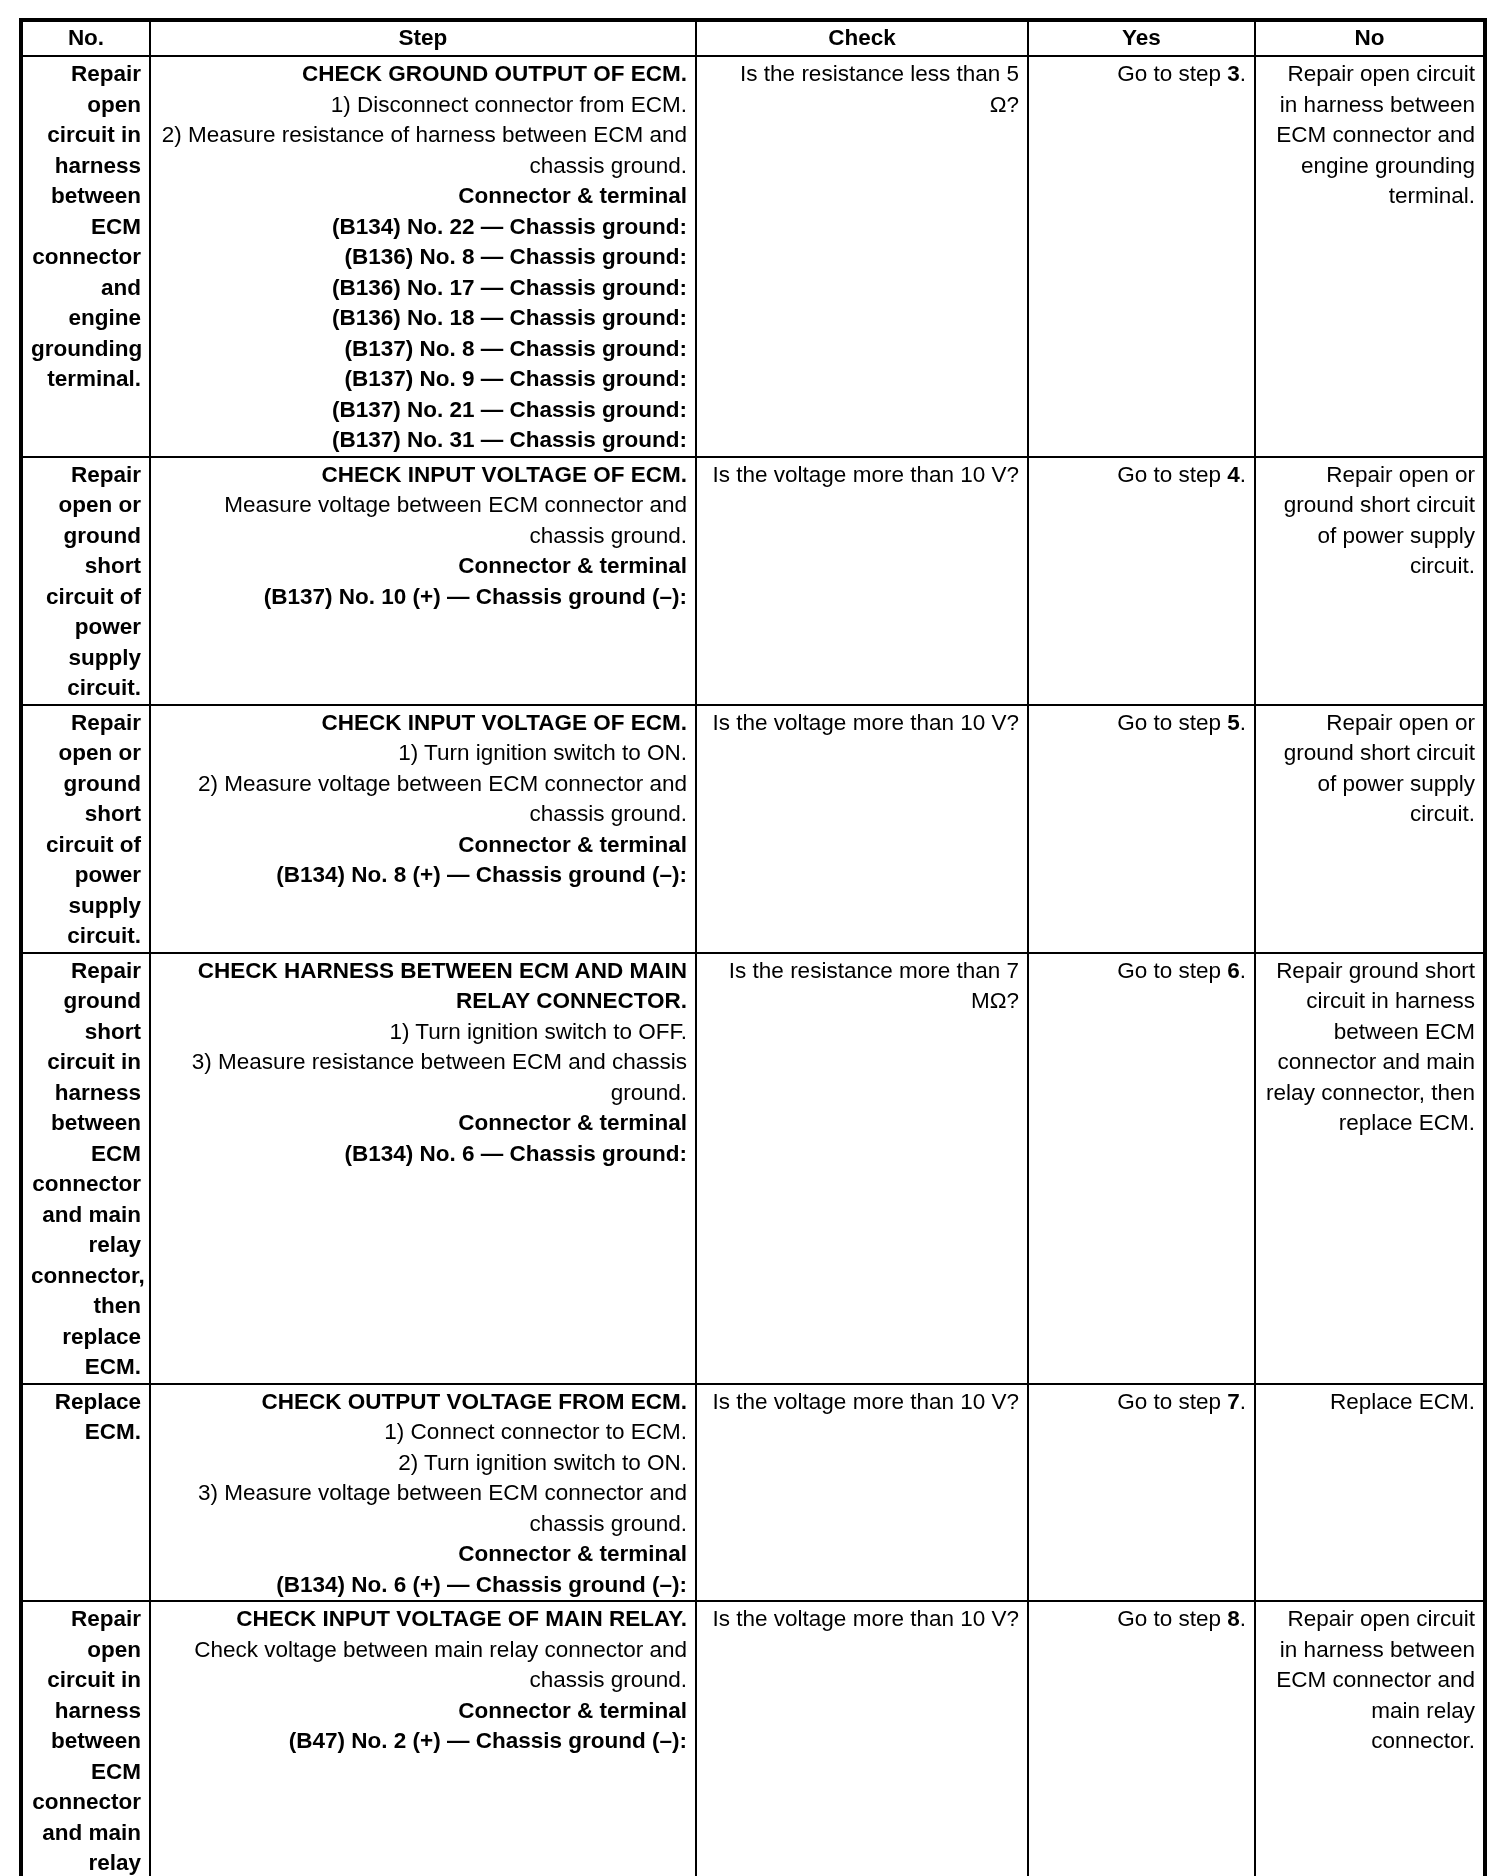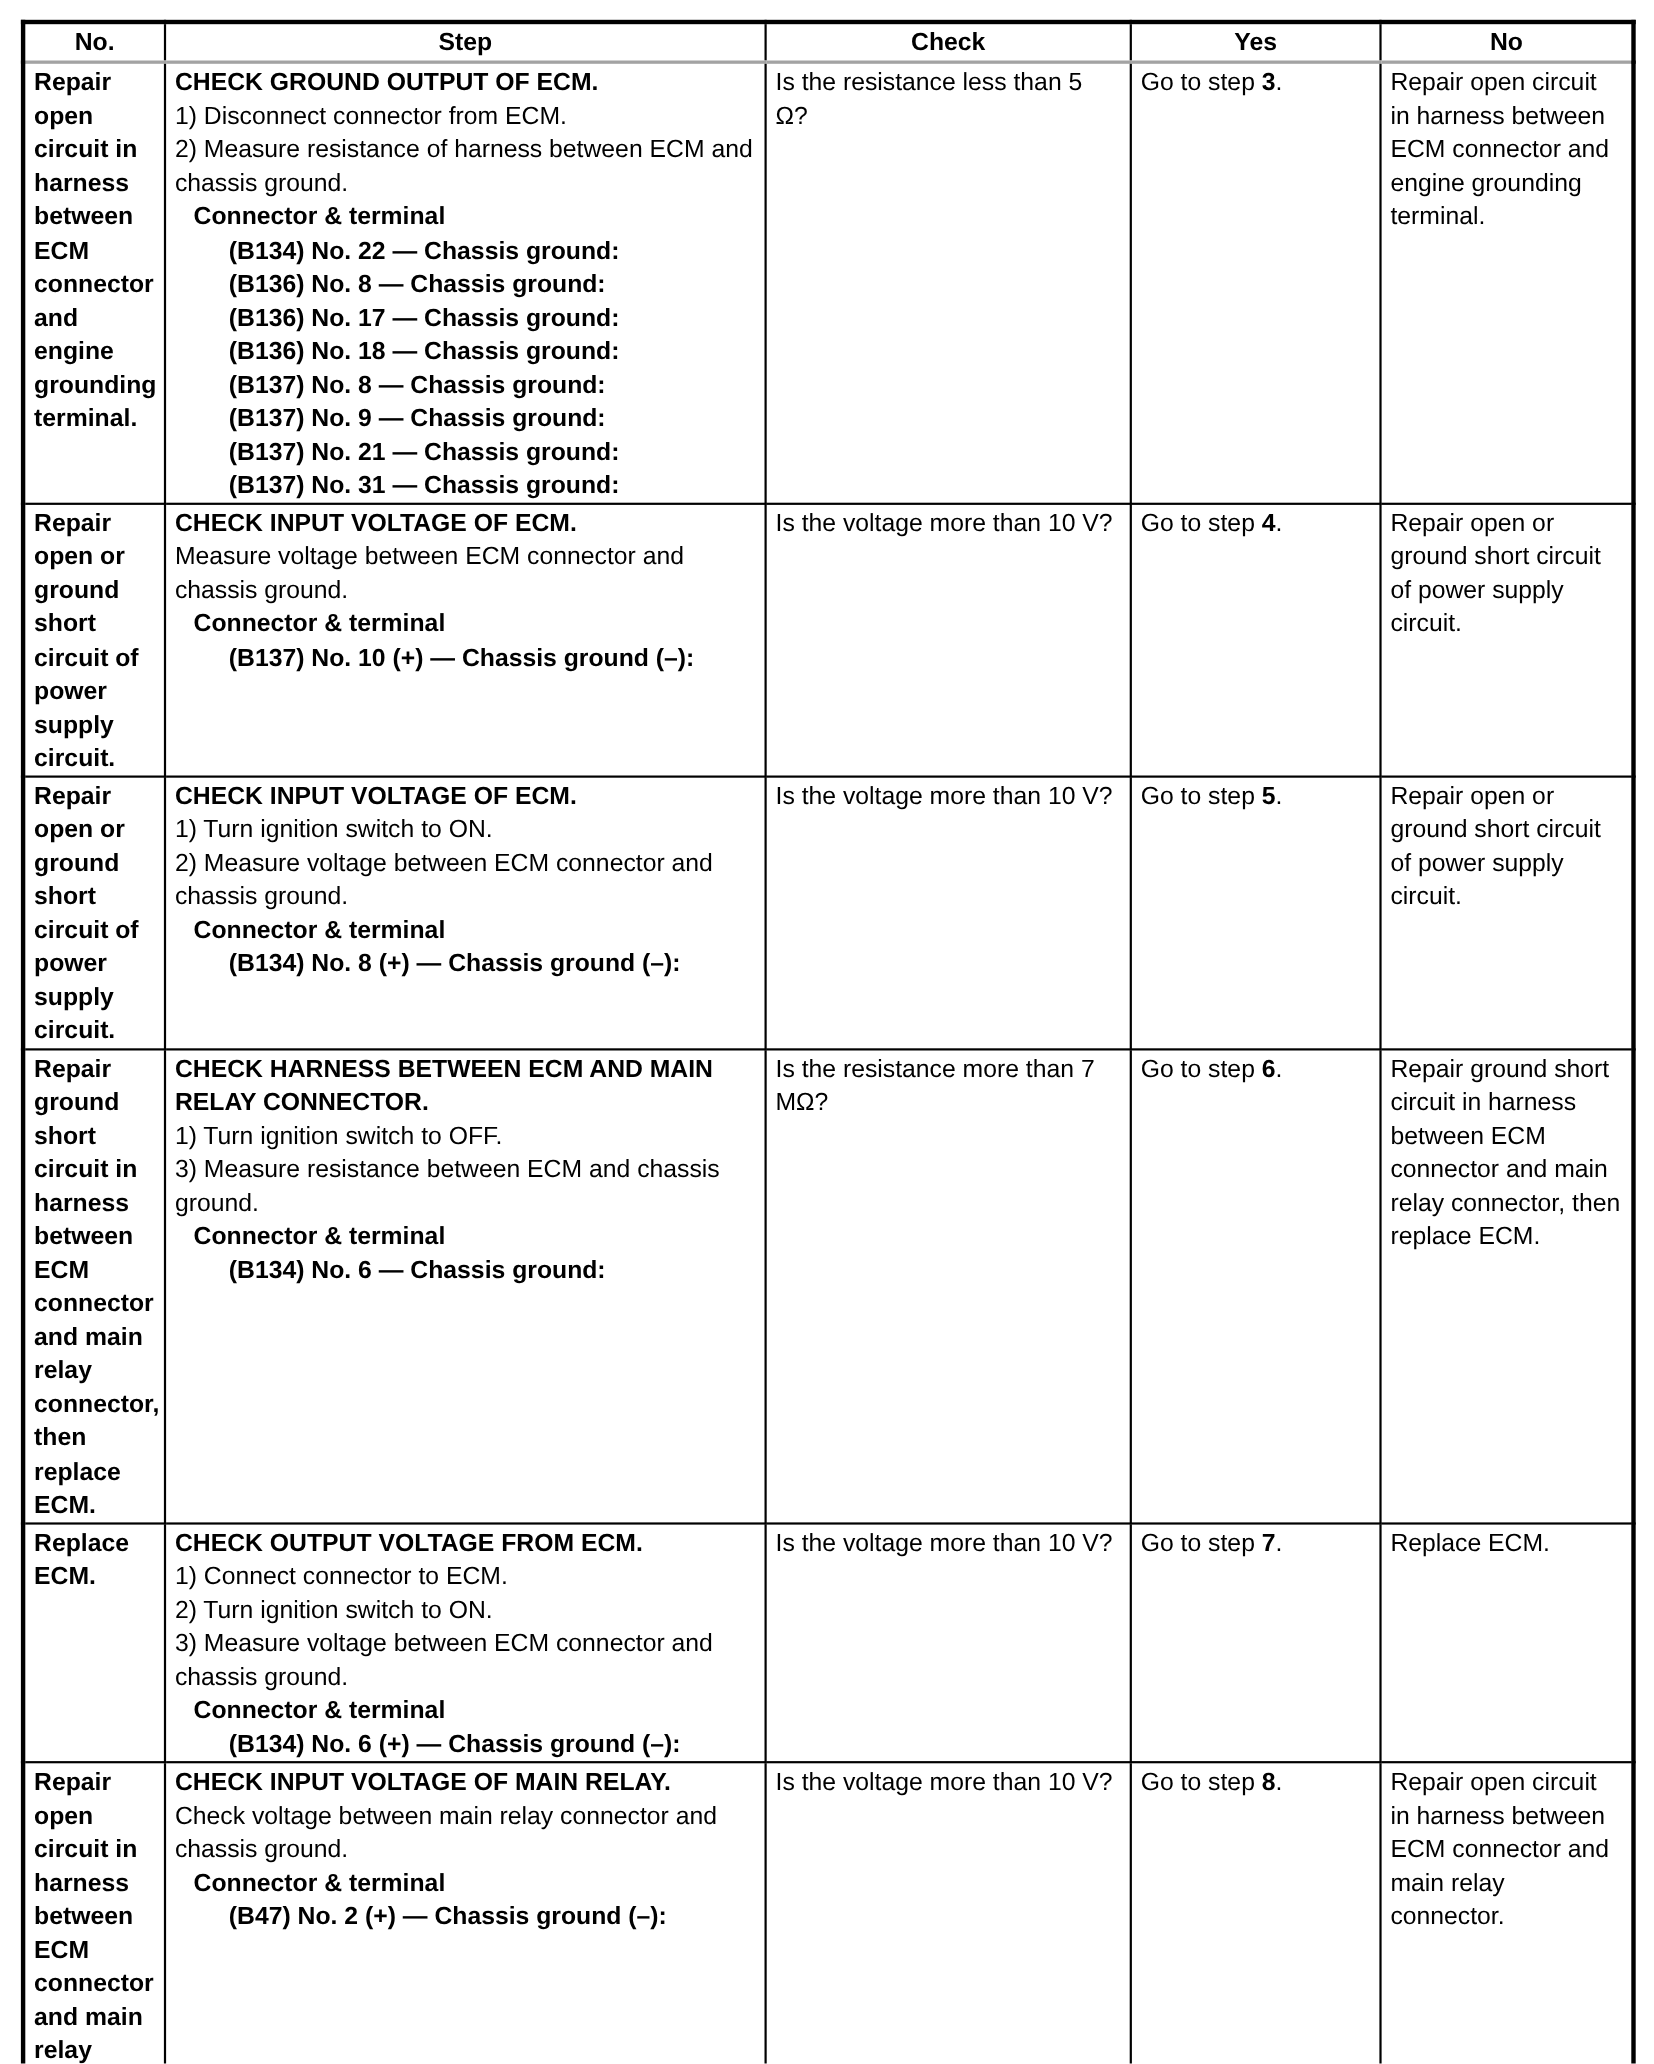--- a/index.html
+++ b/index.html
@@ -6,25 +6,25 @@
   body { width: 1504px; height: 1876px; position: relative; overflow: hidden;
          font-family: "Liberation Sans", sans-serif; color: #000; }
   table.diag {
     position: absolute; left: 19px; top: 18px; width: 1464px;
     border-collapse: collapse; table-layout: fixed;
     border: 4px solid #000;
   }
   table.diag th, table.diag td {
     border: 2px solid #000; vertical-align: top;
     font-size: 22.5px; line-height: 30.5px;
-    padding: 2px 8px 0 8px; text-align: left;
+    padding: 2px 8px 0 8px; text-align: right;
   }
   table.diag th {
     font-weight: bold; text-align: center; height: 33px; padding: 0;
-    vertical-align: middle; border-bottom: 3px solid #a3a3a3;
+    vertical-align: middle; border-bottom: 1px solid #a3a3a3;
   }
   col.c-no { width: 129px; }
   col.c-step { width: 546px; }
   col.c-check { width: 332px; }
   col.c-yes { width: 227px; }
   col.c-nocol { width: 230px; }
   td.no { font-weight: bold; }
   .title { font-weight: bold; display: block; }
   .line { display: block; }
   .conn-h { display: block; font-weight: bold; padding-left: 17px; }

